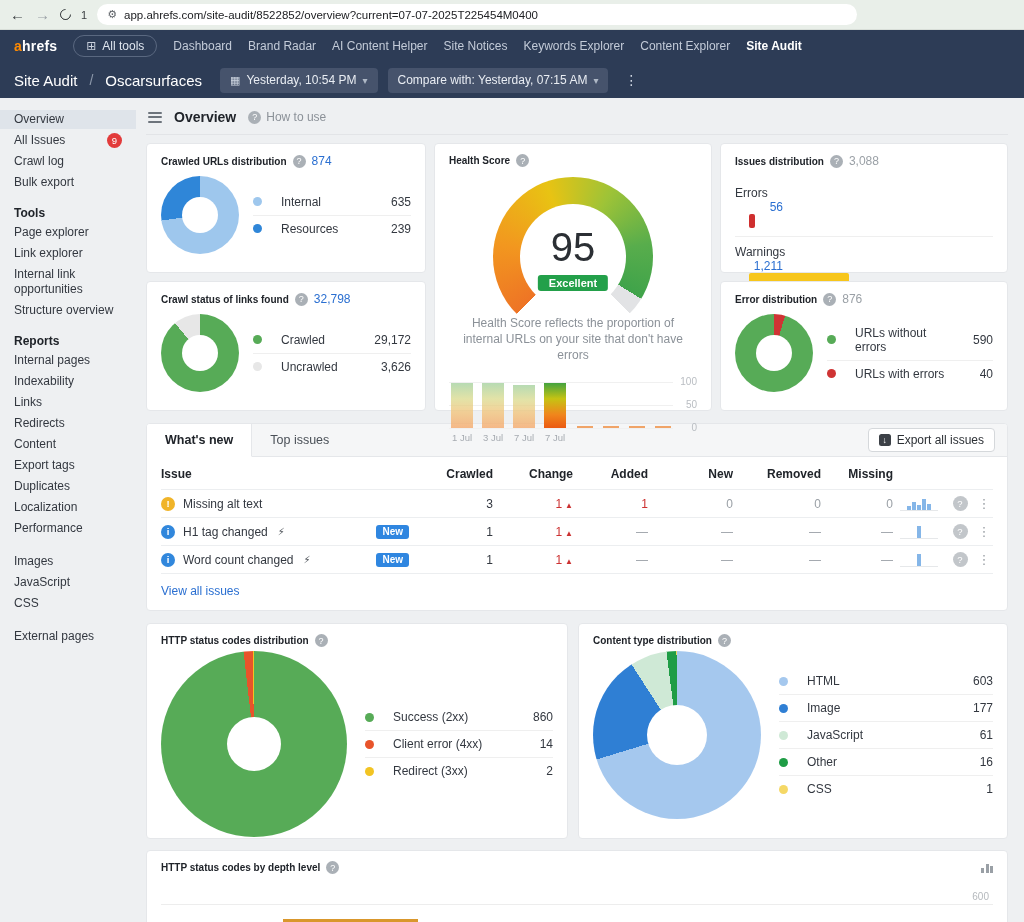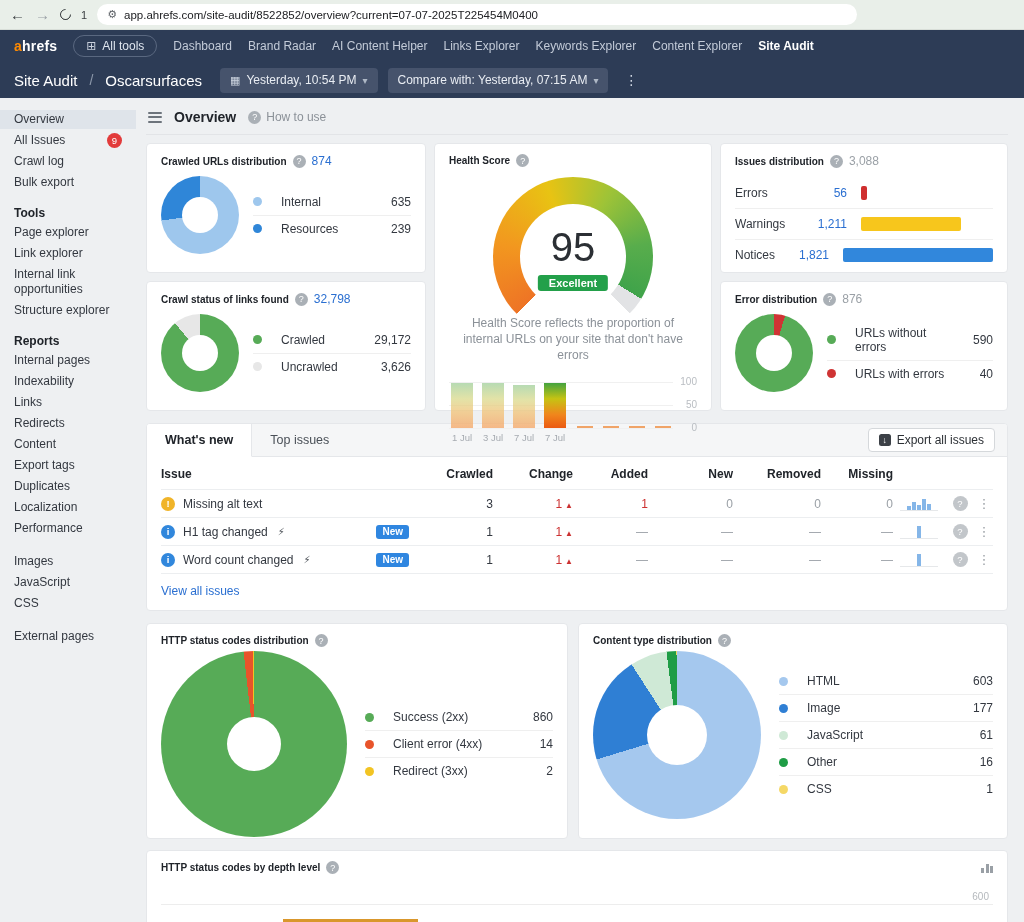--- a/index.html
+++ b/index.html
@@ -96,21 +96,21 @@
   .mt-bars { position:absolute; left:2px; bottom:0; display:flex; gap:9px; align-items:flex-end; height:48px; }
   .mt-bar { width:22px; background:linear-gradient(to bottom, #9fcf9a 0%, #d9d98a 35%, #f2c276 65%, #f5a463 100%); opacity:.75; }
   .mt-bar.current { background:linear-gradient(to bottom, #44a33f 0%, #c6c313 35%, #f0861c 70%, #eb5a12 100%); opacity:1; }
   .mt-dashes { position:absolute; left:128px; right:26px; bottom:0; height:2px;
     background:repeating-linear-gradient(90deg, #f0a468 0 16px, transparent 16px 26px); }
   .mt-xlabels { display:flex; gap:9px; margin-top:4px; padding-left:2px; }
   .mt-xlabels span { width:22px; font-size:9.5px; color:#a6abb1; text-align:center; white-space:nowrap; }
 
   
   .iss-rows { margin-top:10px; }
-  .iss-row { display:flex; align-items:center; padding:8px 0; border-bottom:1px solid #efefef; }
+  .iss-row { display:flex; align-items:flex-start; padding:8px 0; border-bottom:1px solid #efefef;flex-direction:column; }
   .iss-row:last-child { border-bottom:none; }
   .iss-label { width:64px; color:#333840; }
   .iss-value { width:48px; text-align:right; color:#2a6fd1; cursor:pointer; }
   .iss-bar-track { flex:1; margin-left:14px; height:14px; display:flex; align-items:center; }
   .iss-bar { height:14px; border-radius:2px; }
 
   
   .table-card { margin-top:12px; background:#fff; border:1px solid #e5e7ea; border-radius:4px; overflow:hidden; }
   .tab-strip { background:#f5f6f7; border-bottom:1px solid #e5e7ea; display:flex; align-items:center; }
   .tab { padding:9px 18px; font-size:12.5px; color:#4a5057; cursor:pointer; }
@@ -177,21 +177,21 @@
 <div class="topnav">
   <span class="logo"><span class="logo-a">a</span><span>hrefs</span></span>
   <span class="all-tools">
     <span class="grid-glyph">⊞</span>
     <span>All tools</span>
   </span>
   <div class="nav-items">
     <span class="nav-item">Dashboard</span>
     <span class="nav-item">Brand Radar</span>
     <span class="nav-item">AI Content Helper</span>
-    <span class="nav-item">Links Explorer</span>
+    <span class="nav-item">Site Notices</span>
     <span class="nav-item">Keywords Explorer</span>
     <span class="nav-item">Content Explorer</span>
     <span class="nav-item active">Site Audit</span>
   </div>
 </div>
 
 <div class="subheader">
   <span class="crumb">Site Audit</span>
   <span class="crumb-sep">/</span>
   <span class="crumb">Oscarsurfaces</span>
@@ -228,21 +228,21 @@
     <div class="side-item">
         <span>Page explorer</span>
       </div>
     <div class="side-item">
         <span>Link explorer</span>
       </div>
     <div class="side-item">
         <span>Internal link opportunities</span>
       </div>
     <div class="side-item">
-        <span>Structure explorer</span>
+        <span>Structure overview</span>
       </div>
 
     <div class="side-header">Reports</div>
     <div class="side-item">
         <span>Internal pages</span>
       </div>
     <div class="side-item">
         <span>Indexability</span>
       </div>
     <div class="side-item">

